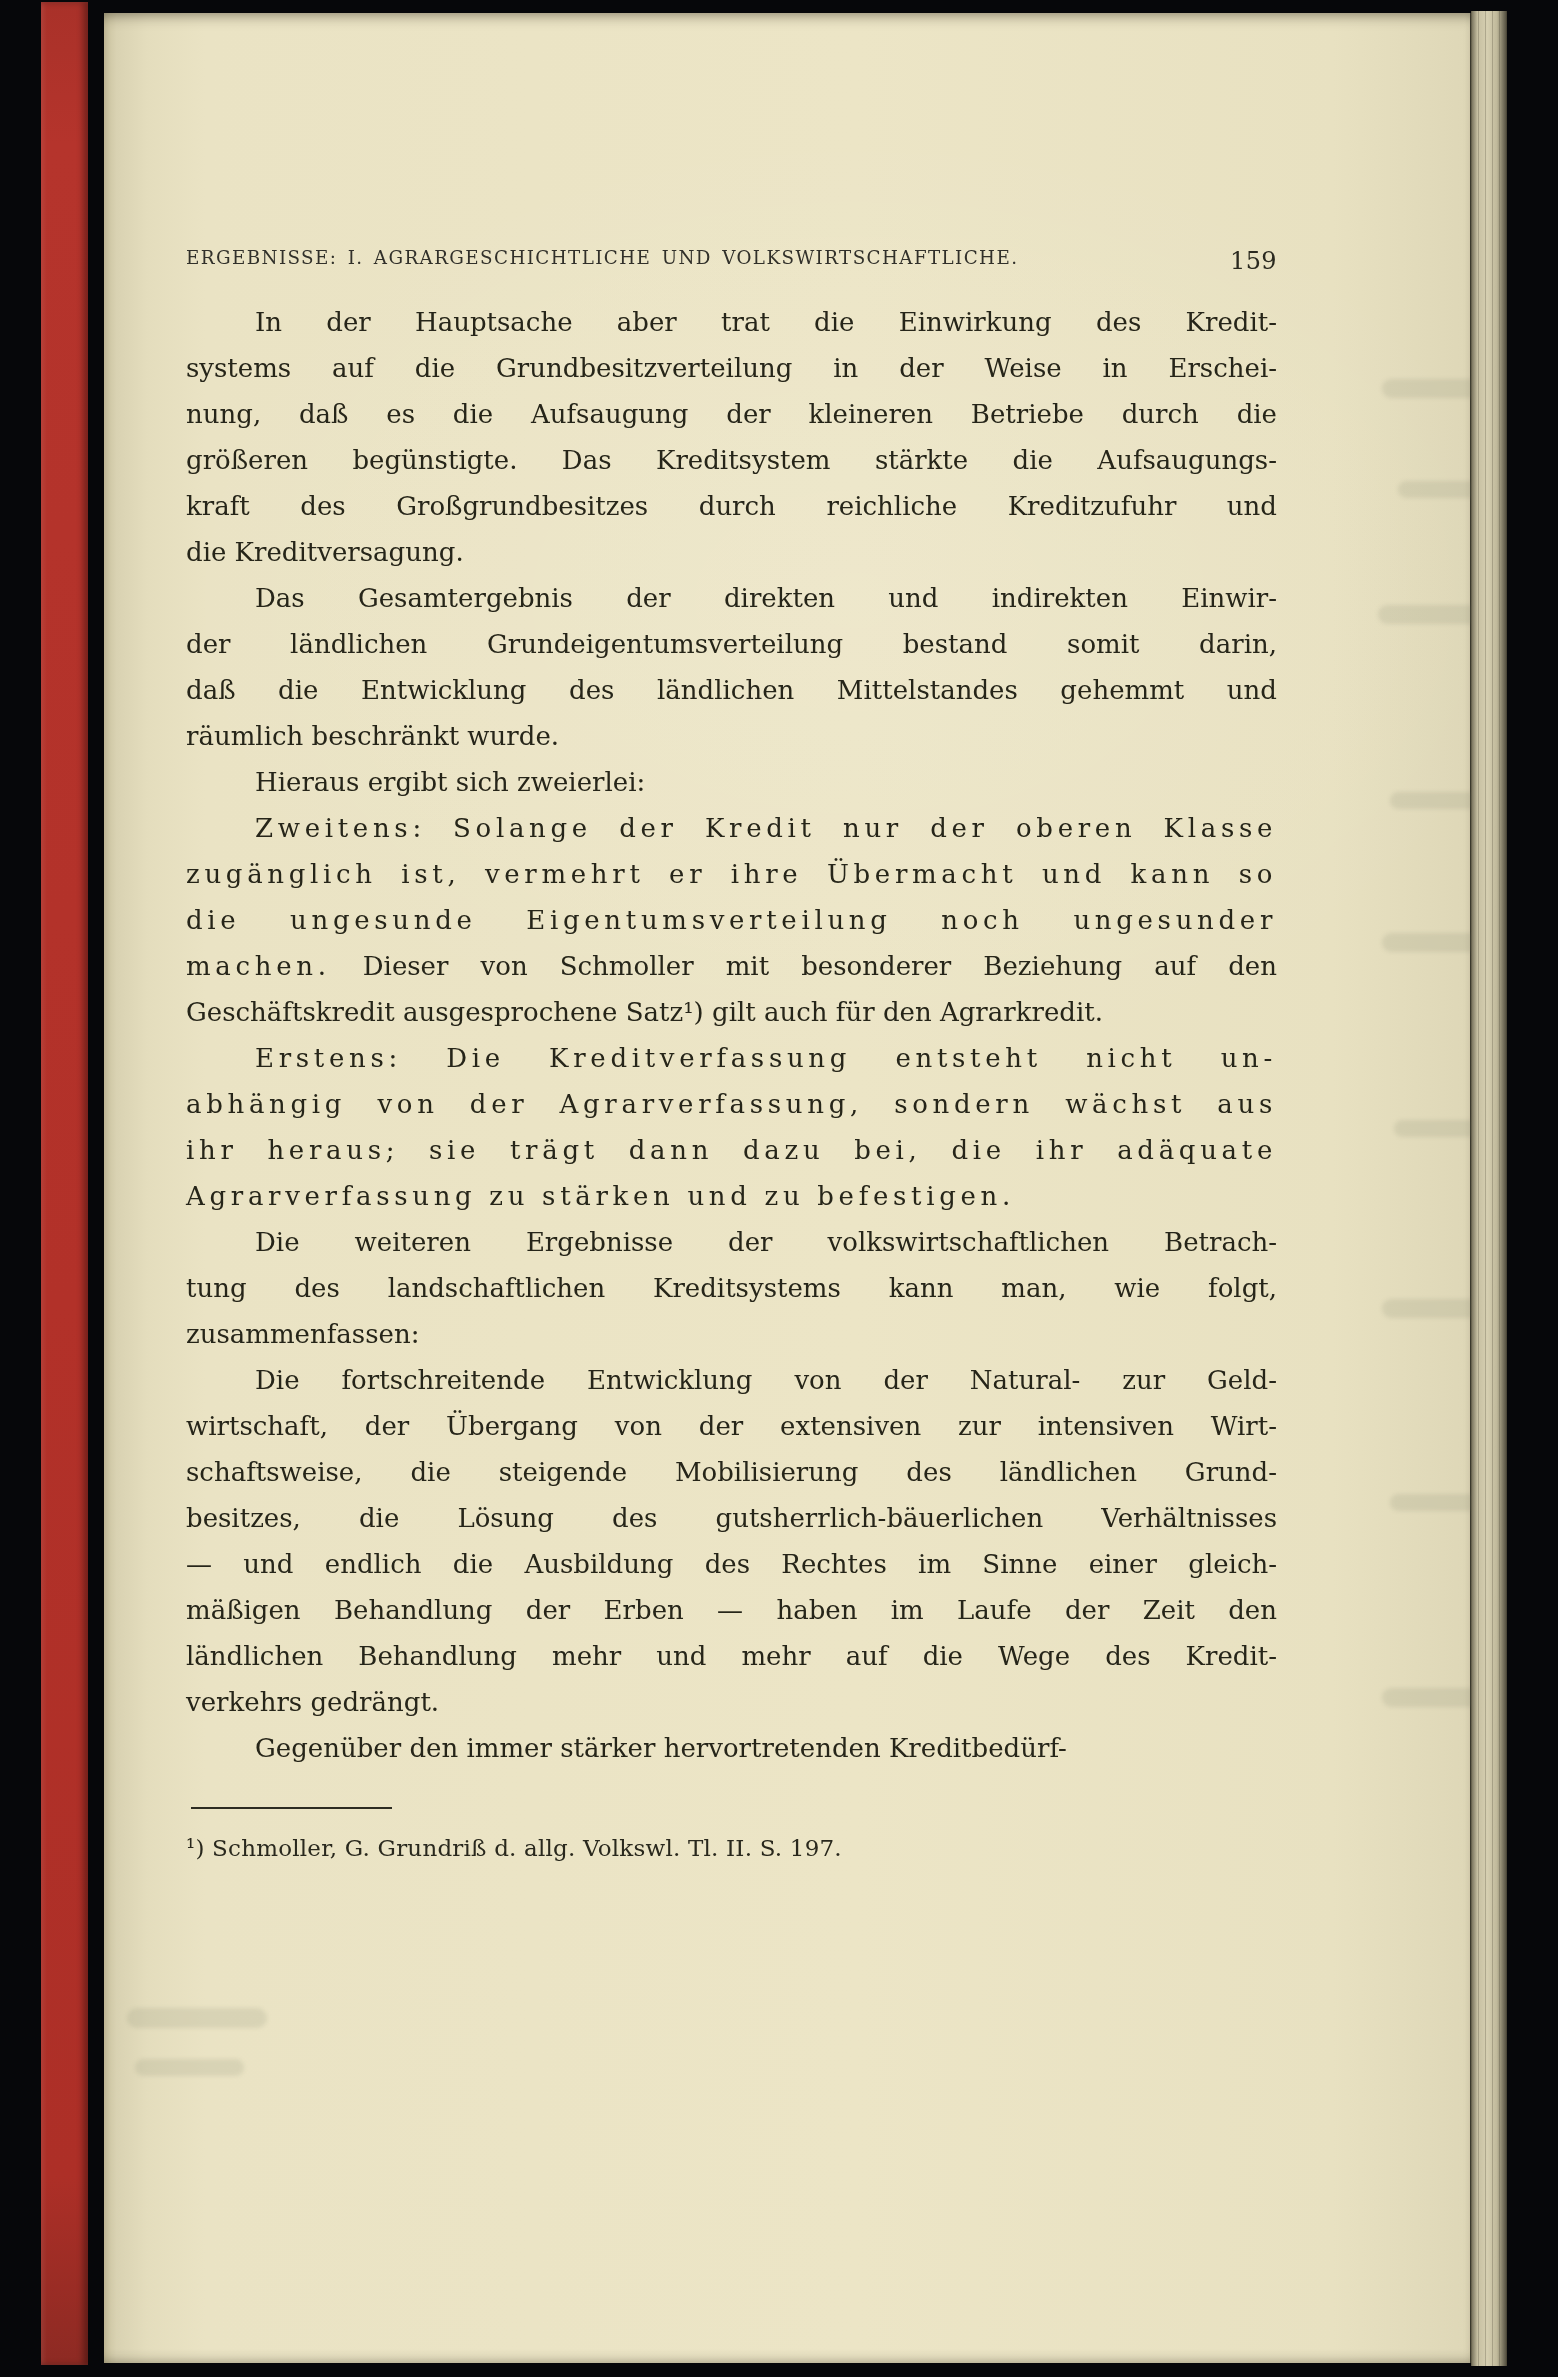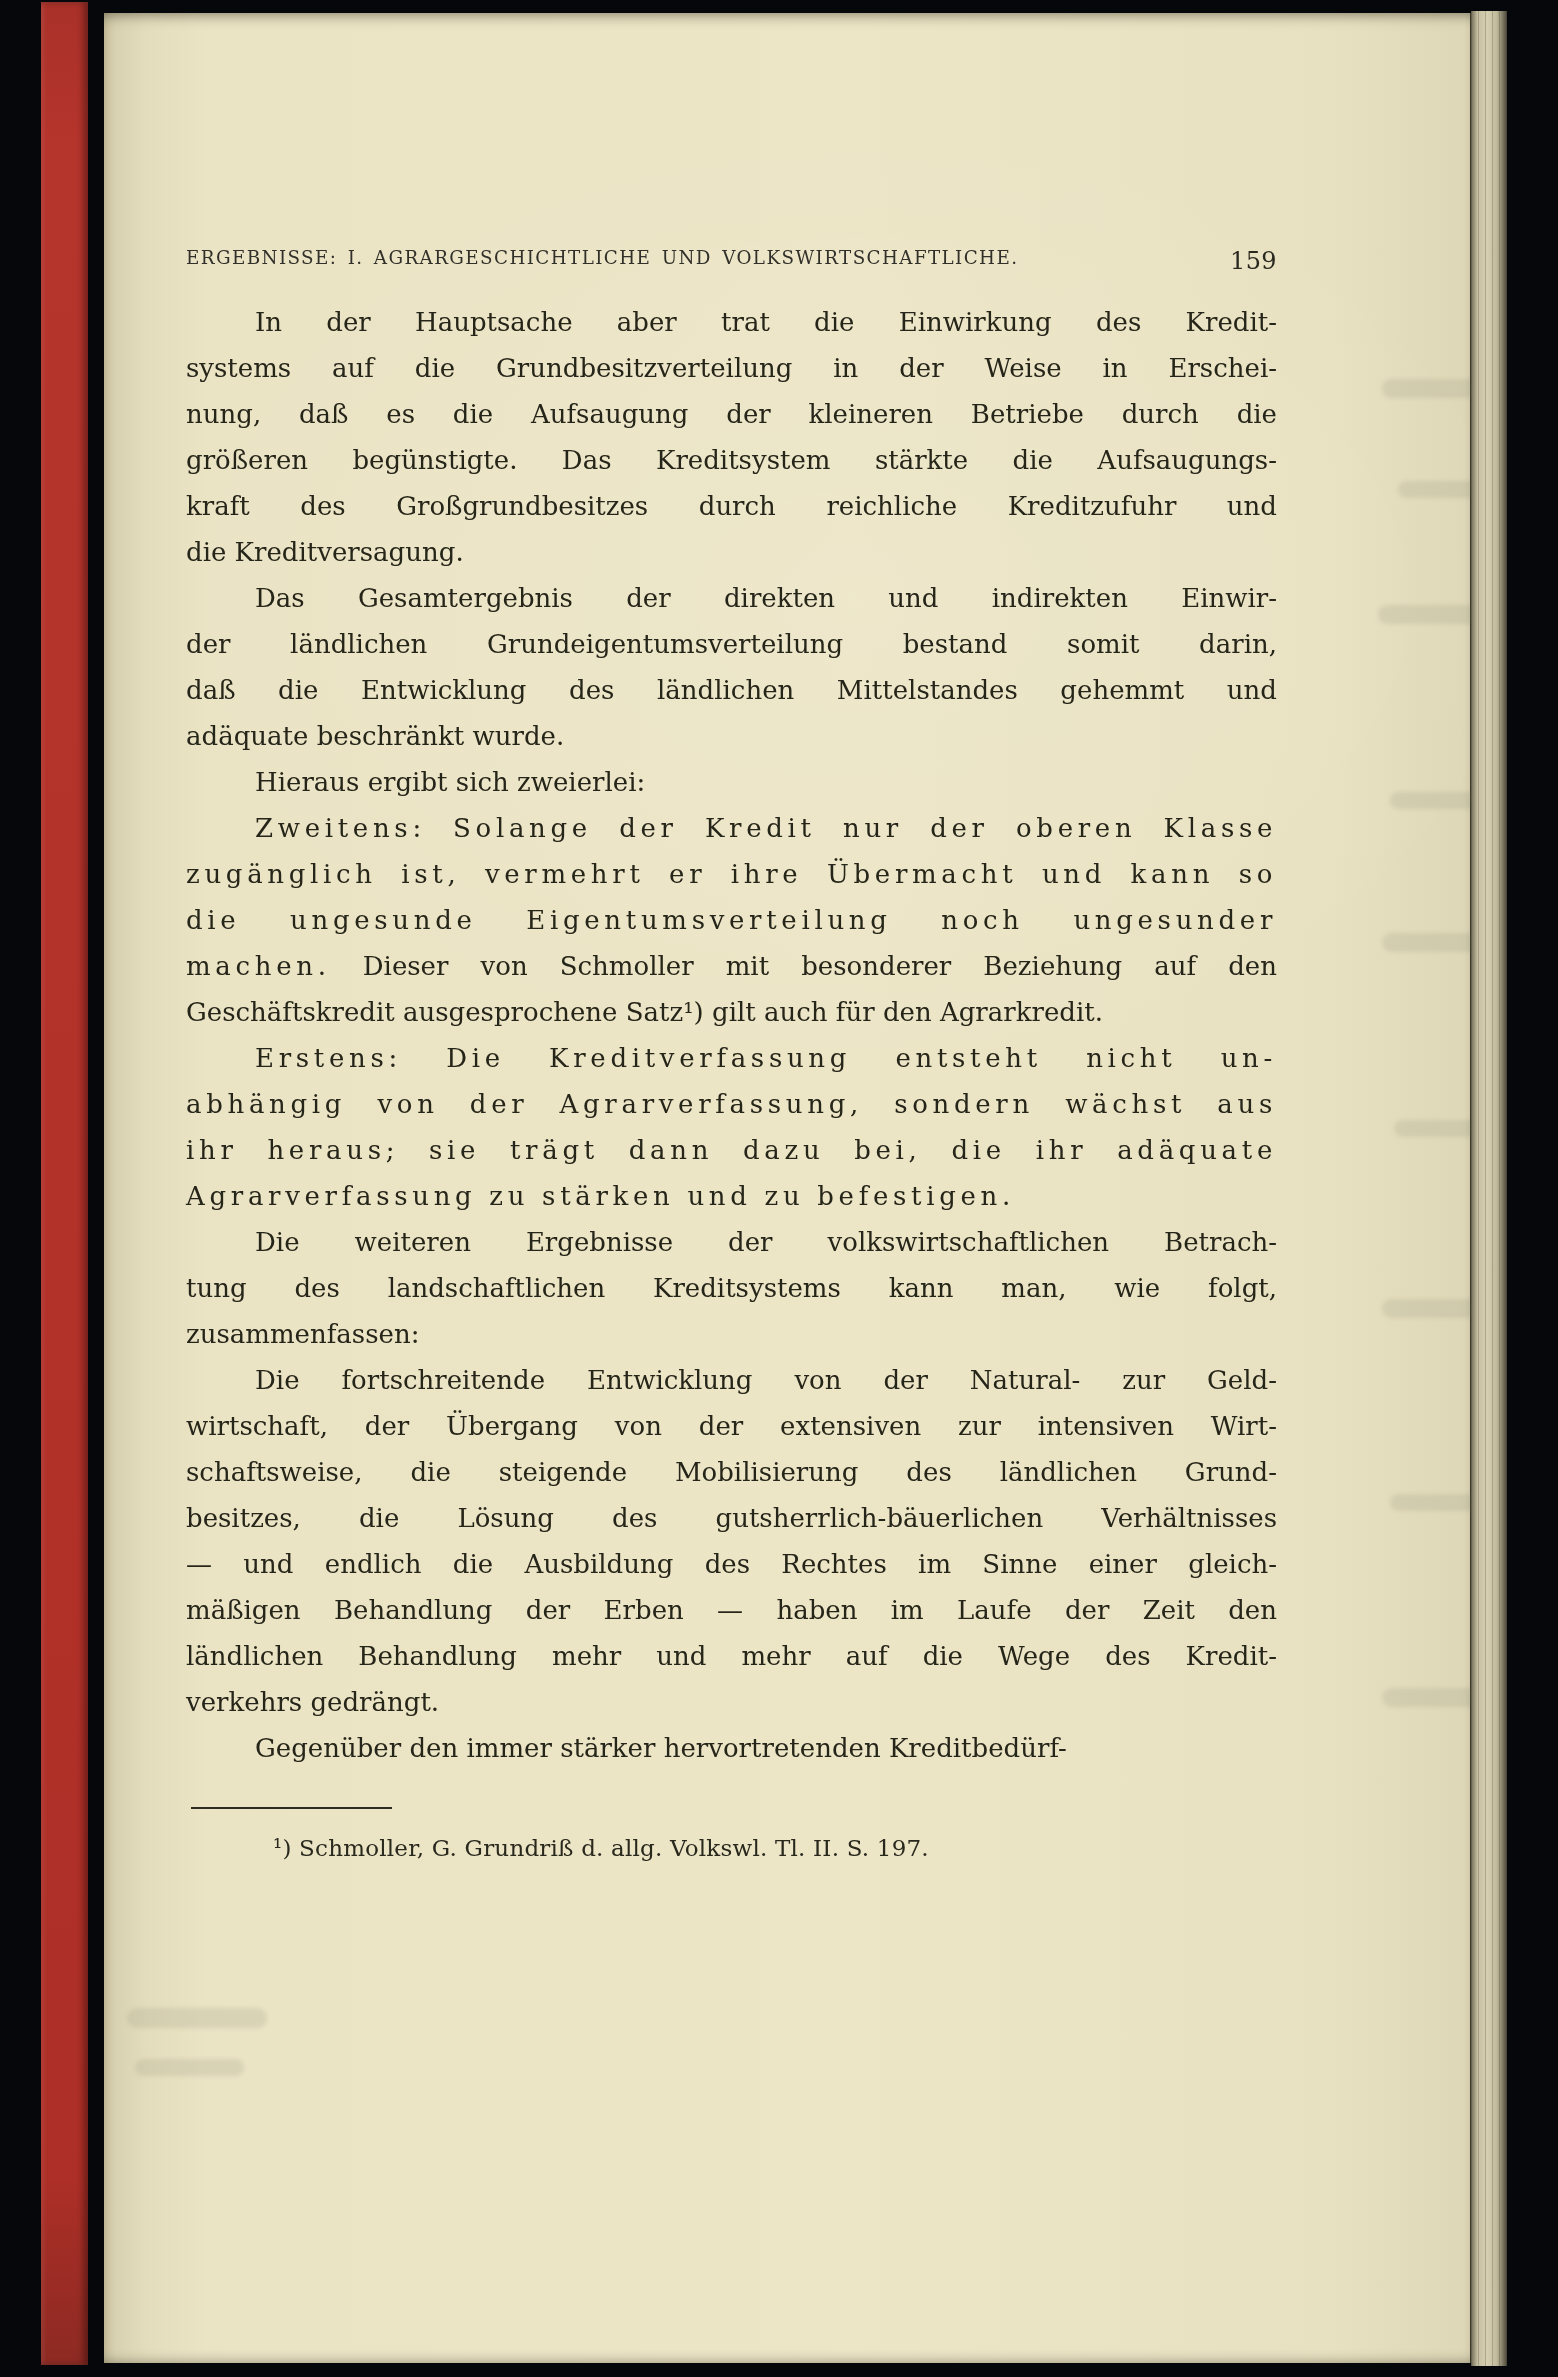--- a/index.html
+++ b/index.html
@@ -56,21 +56,21 @@
   .line { white-space: nowrap; }
   .line.just { text-align: justify; text-align-last: justify; white-space: normal; }
   .line.indent { text-indent: 69px; }
   .sp { letter-spacing: 0.18em; }
 
   .footnote-rule {
     margin-top: 36px; margin-left: 4.7px;
     width: 201px; height: 2.3px; background: #2d2c22;
   }
   .footnote {
-    margin-top: 26px; margin-left: 87px;
+    margin-top: 26px; 
     font-size: 23px; color: #29281d; letter-spacing: 0.2px;
   }
 
   .smudge {
     position: absolute; border-radius: 11px;
     background: rgba(97,105,85,0.13); filter: blur(2.3px);
     pointer-events: none;
   }
 </style>
 </head>
@@ -107,21 +107,21 @@
             <div class="line just"><span>systems auf die Grundbesitzverteilung in der Weise in Erschei-</span></div>
             <div class="line just"><span>nung, daß es die Aufsaugung der kleineren Betriebe durch die</span></div>
             <div class="line just"><span>größeren begünstigte. Das Kreditsystem stärkte die Aufsaugungs-</span></div>
             <div class="line just"><span>kraft des Großgrundbesitzes durch reichliche Kreditzufuhr und</span></div>
             <div class="line"><span>die Kreditversagung.</span></div>
           </div>
           <div class="paragraph">
             <div class="line just indent"><span>Das Gesamtergebnis der direkten und indirekten Einwir-</span></div>
             <div class="line just"><span>der ländlichen Grundeigentumsverteilung bestand somit darin,</span></div>
             <div class="line just"><span>daß die Entwicklung des ländlichen Mittelstandes gehemmt und</span></div>
-            <div class="line"><span>adäquate beschränkt wurde.</span></div>
+            <div class="line"><span>räumlich beschränkt wurde.</span></div>
           </div>
           <div class="paragraph">
             <div class="line indent"><span>Hieraus ergibt sich zweierlei:</span></div>
           </div>
           <div class="paragraph">
             <div class="line just indent"><span class="sp">Zweitens: Solange der Kredit nur der oberen Klasse</span></div>
             <div class="line just"><span class="sp">zugänglich ist, vermehrt er ihre Übermacht und kann so</span></div>
             <div class="line just"><span class="sp">die ungesunde Eigentumsverteilung noch ungesunder</span></div>
             <div class="line just"><span class="sp">machen.</span><span> Dieser von Schmoller mit besonderer Beziehung auf den</span></div>
             <div class="line"><span>Geschäftskredit ausgesprochene Satz¹) gilt auch für den Agrarkredit.</span></div>

